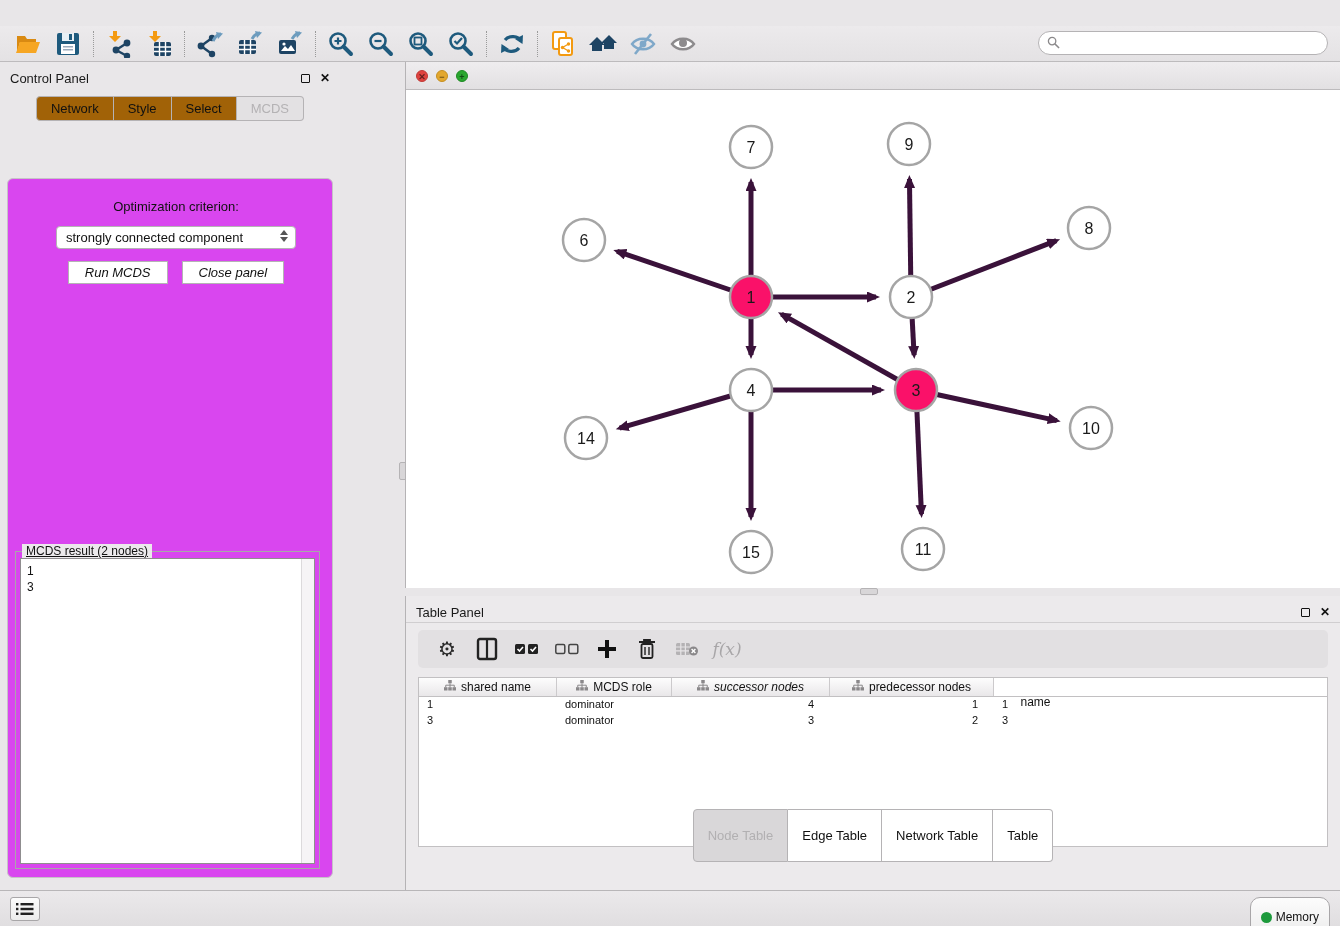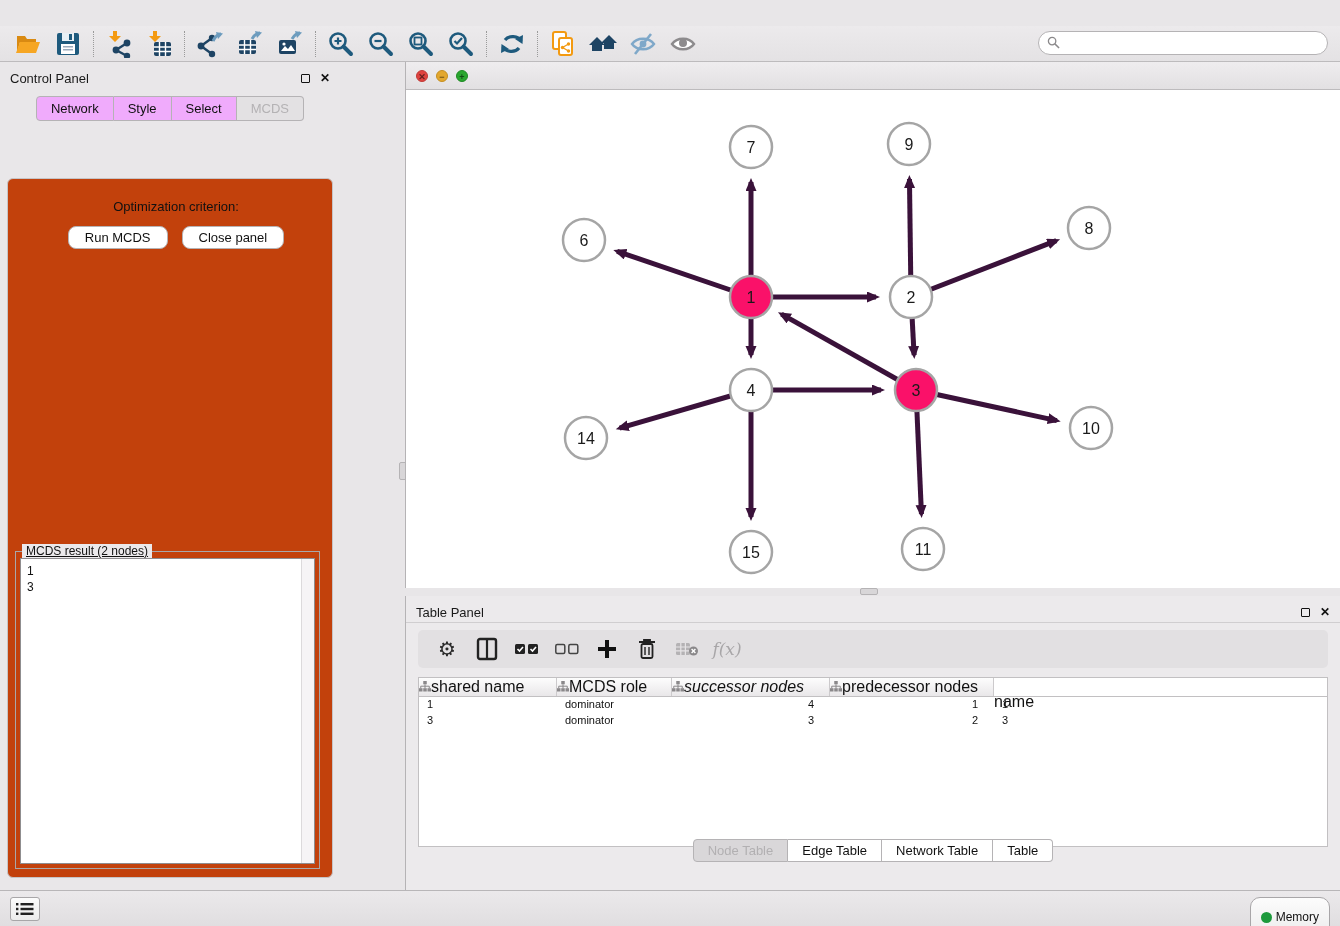--- a/index.html
+++ b/index.html
@@ -20,33 +20,33 @@
   .searchwrap input { width:100%; height:100%; border:1px solid #b5b3b5; border-radius:13px; padding:0 10px 0 26px; font-size:12px; background:#fff; outline:none; }
   .searchwrap .mag { position:absolute; left:9px; top:5px; width:13px; height:13px; }
 
   
   .control-panel { position:absolute; top:62px; left:0; width:340px; height:828px; background:#e9e7e9; }
   .panel-head { height:32px; display:flex; align-items:center; padding:0 10px; font-size:13px; color:#1a1a1a; }
   .panel-head .sp { flex:1; }
   .float-ico { width:9px; height:9px; border:1.5px solid #111; border-radius:1px; margin-right:10px; }
   .close-ico { font-size:12px; font-weight:bold; color:#111; line-height:1; }
   .ctabs { display:flex; justify-content:center; margin-top:2px; }
-  .ctab { font-size:13px; padding:4px 14px; background:#f0abfc; border:1px solid #b5b3b5; border-left:none; color:#111; }
+  .ctab { font-size:13px; padding:4px 14px; background:#a16207; border:1px solid #b5b3b5; border-left:none; color:#111; }
   .ctab:first-child { border-left:1px solid #b5b3b5; border-radius:4px 0 0 4px; }
   .ctab:last-child { border-radius:0 4px 4px 0; }
   .ctab.active { background:#e3e1e3; color:#b4b2b4; }
-  .cp-body { position:absolute; top:116px; left:7px; right:7px; bottom:12px; background:#c2410c; border:1px solid #c6c4c6; border-radius:6px;padding-left:12px; }
+  .cp-body { position:absolute; top:116px; left:7px; right:7px; bottom:12px; background:#d946ef; border:1px solid #c6c4c6; border-radius:6px;padding-left:12px; }
   .opt-label { text-align:center; margin-top:20px; font-size:13px; color:#111; }
   .selectbox { position:relative; margin:12px 36px 0 36px; height:23px; background:#fff; border:1px solid #b5b3b5; border-radius:4px; font-size:13px; display:flex; align-items:center; padding-left:9px; color:#111; }
   .spinner { position:absolute; right:7px; top:3px; display:flex; flex-direction:column; gap:2px; }
   .spinner i { width:0; height:0; border-left:4px solid transparent; border-right:4px solid transparent; }
   .spinner .up { border-bottom:5px solid #555; }
   .spinner .dn { border-top:5px solid #555; }
   .btnrow { display:flex; justify-content:center; gap:14px; margin-top:12px; }
-  .pbtn { font-size:13px; padding:3px 16px; background:#fff; border:1px solid #b5b3b5; border-radius:8px; color:#111; min-width:93px; }
+  .pbtn { font-size:13px; padding:3px 16px; background:#fff; border:1px solid #b5b3b5; border-radius:0; color:#111; min-width:93px;font-style:italic; }
   .groupbox { position:absolute; left:7px; right:12px; top:372px; bottom:8px; border:1px solid #a9a7a9; }
   .grouptitle { position:absolute; top:-8px; left:6px; background:#ebe9eb; padding:0 4px; font-size:12px; color:#111;text-decoration:underline; }
   .resultbox { position:absolute; inset:6px 4px 4px 4px; background:#fff; border:1px solid #8f8d8f; font-size:12px; color:#111; padding:4px 6px; line-height:16px; }
   .resscroll { position:absolute; top:0; right:0; bottom:0; width:13px; background:#f6f4f6; border-left:1px solid #dcdadc; }
 
   
   .vgrip { position:absolute; left:399px; top:462px; width:9px; height:18px; background:#d8d6d8; border:1px solid #b5b3b5; border-radius:2px; }
   .hgrip { position:absolute; left:860px; top:588px; width:18px; height:7px; background:#d8d6d8; border:1px solid #b5b3b5; border-radius:2px; }
 
   
@@ -61,25 +61,25 @@
 
   
   .table-panel { position:absolute; top:596px; left:405px; right:0; bottom:36px; border-left:1px solid #b5b3b5; background:#eceaec; }
   .tp-body { position:absolute; top:26px; left:0; right:0; bottom:0; background:#eceaec; border-top:1px solid #d0ced0; }
   .tp-toolbar { position:absolute; top:7px; left:12px; right:12px; height:38px; background:#e2e0e2; border-radius:5px; display:flex; align-items:center; gap:14px; padding-left:16px; }
   .tpi { display:flex; align-items:center; justify-content:center; width:26px; height:26px; background:none; border:none; }
   .gear-ch { font-size:20px; color:#2a2a2a; line-height:1; }
   .fx { font-family:"DejaVu Serif", serif; font-style:italic; font-size:17px; color:#a8a6a8; }
   .datatable { position:absolute; top:54px; left:12px; right:12px; height:170px; background:#fff; border:1px solid #c2c0c2; overflow:hidden; }
   .thead { display:flex; height:19px; border-bottom:1px solid #c2c0c2; background:#fff; }
-  .th { display:flex; align-items:center; justify-content:flex-start; font-size:16px; color:#111; background:linear-gradient(#fdfdfd,#e9e7e9); border-right:1px solid #cccacc; }
+  .th { display:flex; align-items:center; justify-content:center; gap:5px; font-size:12px; color:#111; background:linear-gradient(#fdfdfd,#e9e7e9); border-right:1px solid #cccacc; }
   .trow { display:flex; height:16px; font-size:11px; color:#111; }
   .td { padding:1px 0; }
   .tabsrow { position:absolute; bottom:28px; left:0; right:0; display:flex; justify-content:center; }
-  .btab { font-size:13px; padding:3px 14px; background:#fff; border:1px solid #b5b3b5; border-left:none; color:#111; }
+  .btab { font-size:13px; padding:18px 14px; background:#fff; border:1px solid #b5b3b5; border-left:none; color:#111; }
   .btab:first-child { border-left:1px solid #b5b3b5; border-radius:4px 0 0 4px; }
   .btab:last-child { border-radius:0 4px 4px 0; }
   .btab.active { background:#d9d7d9; color:#b2b0b2; }
 
   
   .statusbar { position:absolute; bottom:0; left:0; right:0; height:36px; background:linear-gradient(#ebe9eb,#e0dee0); border-top:1px solid #b8b6b8; }
   .listbtn { position:absolute; left:10px; top:6px; width:30px; height:24px; background:linear-gradient(#fcfcfc,#ececec); border:1px solid #a8a6a8; border-radius:3px; display:flex; align-items:center; justify-content:center; }
   .membtn { position:absolute; right:10px; top:6px; height:40px; background:linear-gradient(#fcfcfc,#ececec); border:1px solid #a8a6a8; border-radius:10px; display:flex; align-items:center; gap:4px; padding:0 10px; font-size:12px; color:#111; }
   .memdot { width:11px; height:11px; border-radius:50%; background:#1d9a3c; }
 </style>
@@ -242,20 +242,27 @@
       <span class="close-ico">✕</span>
     </div>
     <div class="ctabs">
         <div class="ctab">Network</div>
         <div class="ctab">Style</div>
         <div class="ctab">Select</div>
         <div class="ctab active">MCDS</div>
       </div>
     <div class="cp-body">
       <div class="opt-label">Optimization criterion:</div>
+      <div class="selectbox">
+        <span>strongly connected component</span>
+        <span class="spinner">
+            <i class="up"></i>
+            <i class="dn"></i>
+          </span>
+      </div>
       <div class="btnrow">
         <button class="pbtn">Run MCDS</button>
         <button class="pbtn">Close panel</button>
       </div>
       <div class="groupbox">
         <span class="grouptitle">MCDS result (2 nodes)</span>
         <div class="resultbox">
             <div>1</div>
             <div>3</div>
           </div>

